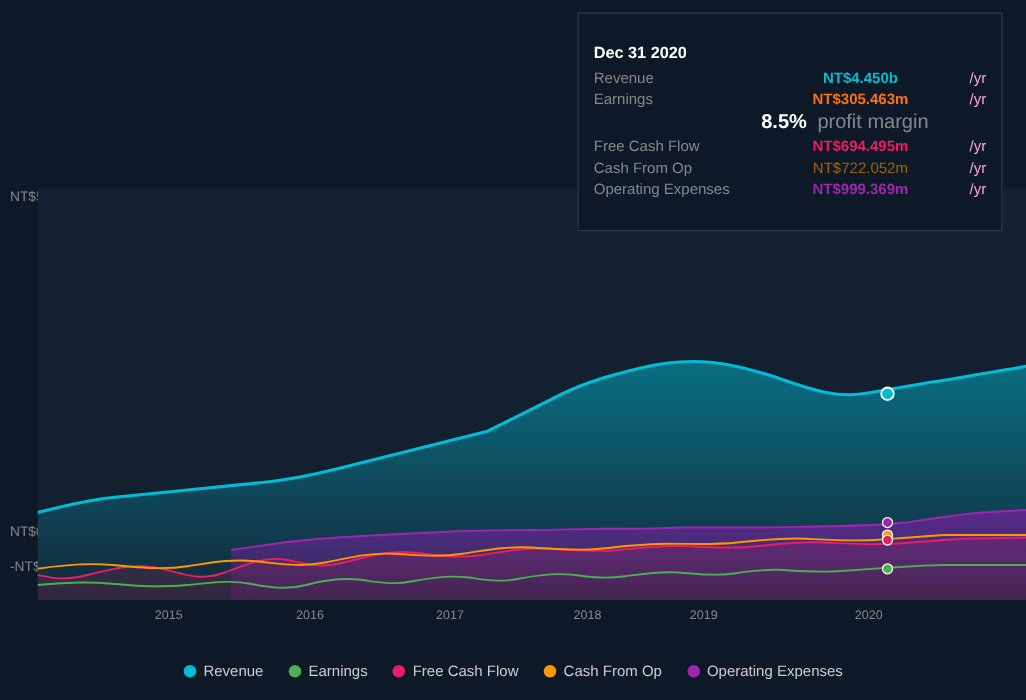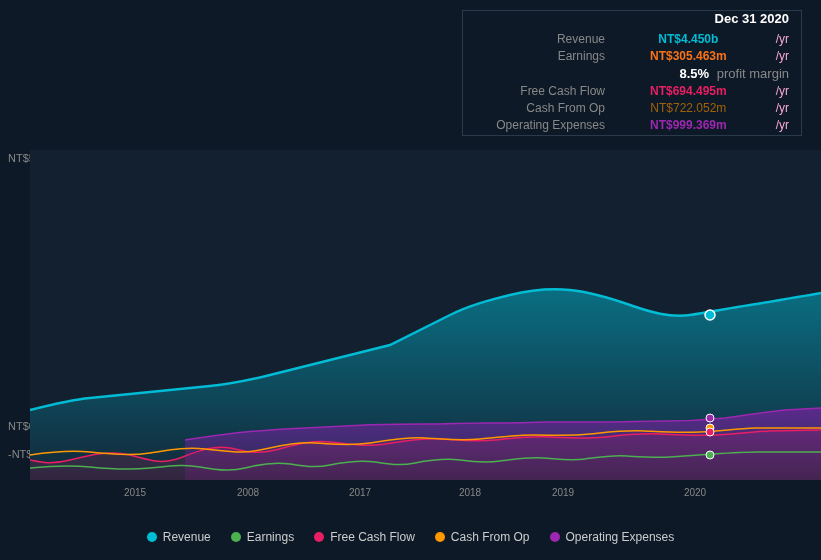--- a/index.html
+++ b/index.html
@@ -19,24 +19,23 @@
       height: 560px;
     }
 
     
     .tooltip-box {
       position: absolute;
       top: 10px;
       left: 462px;
       background: #0d1926;
       border: 1px solid #2a3a4a;
-      padding: 0 12px;
+      padding: 23px 12px;
       z-index: 10;
       min-width: 340px;
-      text-align: right;
     }
     .tooltip-title {
       font-size: 13px;
       font-weight: bold;
       color: #fff;
       margin-bottom: 6px;
     }
     .tooltip-row {
       display: flex;
       justify-content: space-between;
@@ -56,21 +55,21 @@
     .tooltip-value.purple { color: #9c27b0; font-weight: bold; }
     .tooltip-value.orange { color: #a16207; font-weight: normal; }
     .tooltip-value.pink { color: #e91e63; font-weight: bold; }
     .tooltip-sub {
       color: #f9a8d4;
       font-size: 12px;
       margin-left: 4px;
     }
     .profit-margin-row {
       margin-left: 134px;
-      font-size: 13px;
+      font-size: 16px;
       color: #888;
       margin-bottom: 3px;
     }
     .profit-margin-val {
       color: #fff;
       font-weight: bold;
     }
 
     
     .y-label {
@@ -231,21 +230,21 @@
     <circle cx="680" cy="268" r="4" fill="#9c27b0" stroke="#fff" stroke-width="1"></circle>
 
     <circle cx="680" cy="278" r="4" fill="#ff9800" stroke="#fff" stroke-width="1"></circle>
 
     <circle cx="680" cy="282" r="4" fill="#e91e63" stroke="#fff" stroke-width="1"></circle>
 
     <circle cx="680" cy="305" r="4" fill="#4caf50" stroke="#fff" stroke-width="1"></circle>
   </svg>
 
   <div class="x-label" style="left: 135px;">2015</div>
-  <div class="x-label" style="left: 248px;">2008</div>
+  <div class="x-label" style="left: 248px;">2016</div>
   <div class="x-label" style="left: 360px;">2017</div>
   <div class="x-label" style="left: 470px;">2018</div>
   <div class="x-label" style="left: 563px;">2019</div>
   <div class="x-label" style="left: 695px;">2020</div>
 
   <div class="legend">
     <div class="legend-item">
       <div class="legend-dot" style="background: #00bcd4;"></div>
       <span>Revenue</span>
     </div>

